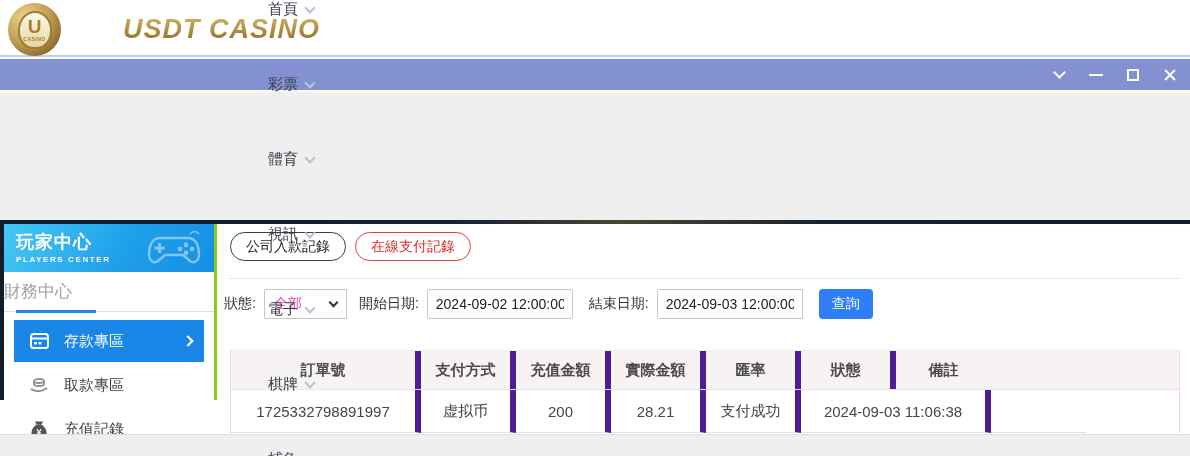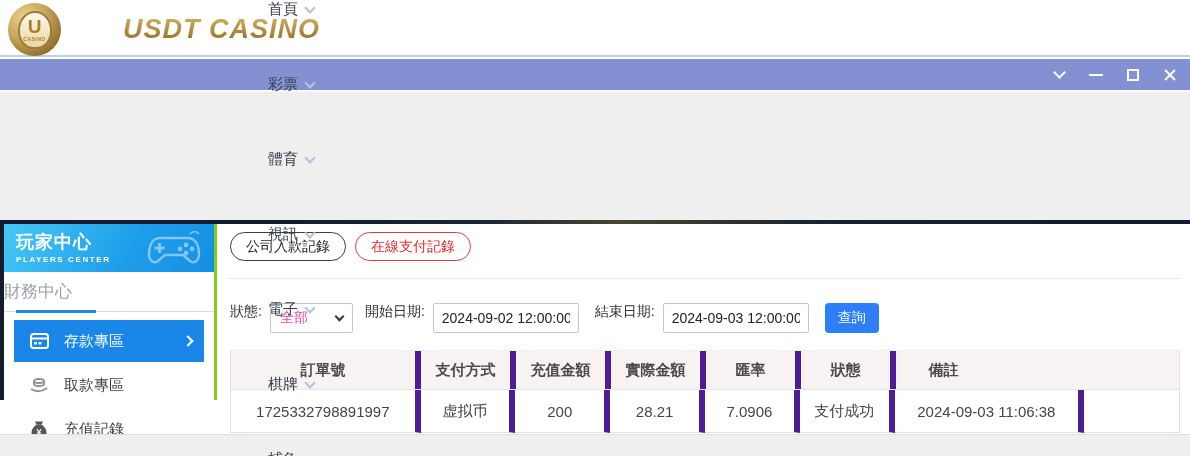--- a/index.html
+++ b/index.html
@@ -73,21 +73,21 @@
     transform:rotate(45deg); }
 
   
   .content { position:absolute; left:218px; top:0; width:972px; height:210px; background:#fff; }
   .tabs { position:absolute; left:12px; top:8px; display:flex; gap:9px; }
   .tab { height:29px; padding:0 15px; border-radius:15px; background:#fff; font-size:14px;
     display:flex; align-items:center; cursor:pointer; border:1px solid #3c3c3c; color:#222; }
   .tab.active { border-color:#e23b3b; color:#e02a2a; }
   .tabs-divider { position:absolute; left:10px; right:8px; top:54px; border-top:1px solid #e9e9e9; }
 
-  .filters { position:absolute; left:12px; top:64px; height:32px; display:flex; align-items:flex-start;margin-top:15px; }
+  .filters { position:absolute; left:6px; top:64px; height:32px; display:flex; align-items:center; }
   .f-label { font-size:14px; color:#333; margin-right:8px; }
   .f-select { width:83px; height:30px; border:1px solid #c6c6c6; border-radius:2px; background:#fff;
     display:flex; align-items:center; justify-content:space-between; padding:0 9px; font-size:14px;
     color:#ec4899; cursor:pointer; margin-right:12px; }
   .f-select .sel-chev { width:7px; height:7px; border-right:2px solid #333; border-bottom:2px solid #333;
     transform:rotate(45deg); margin-top:-3px; }
   .f-input { width:146px; height:30px; border:1px solid #c6c6c6; border-radius:2px; font-size:14px;
     color:#222; padding:0 8px; margin-right:16px; font-family:"Liberation Sans", sans-serif; }
   .f-btn { width:54px; height:30px; background:#2d7ef7; color:#fff; border:none; border-radius:4px;
     font-size:14px; cursor:pointer; font-family:"Liberation Sans", sans-serif; }
@@ -263,21 +263,20 @@
           <div class="t-cell c4">匯率</div>
           <div class="t-cell c5">狀態</div>
           <div class="t-cell c7">備註</div>
         </div>
         <div class="t-body">
           <div class="t-row">
             <div class="t-cell c0">1725332798891997</div>
             <div class="t-cell c1">虚拟币</div>
             <div class="t-cell c2">200</div>
             <div class="t-cell c3">28.21</div>
-            <div class="t-cell c4">7.0906</div>
             <div class="t-cell c5">支付成功</div>
             <div class="t-cell c6">2024-09-03 11:06:38</div>
             <div class="t-cell c7"></div>
           </div>
         </div>
       </div>
     </section>
   </div>
 
   <div class="footer"></div>

